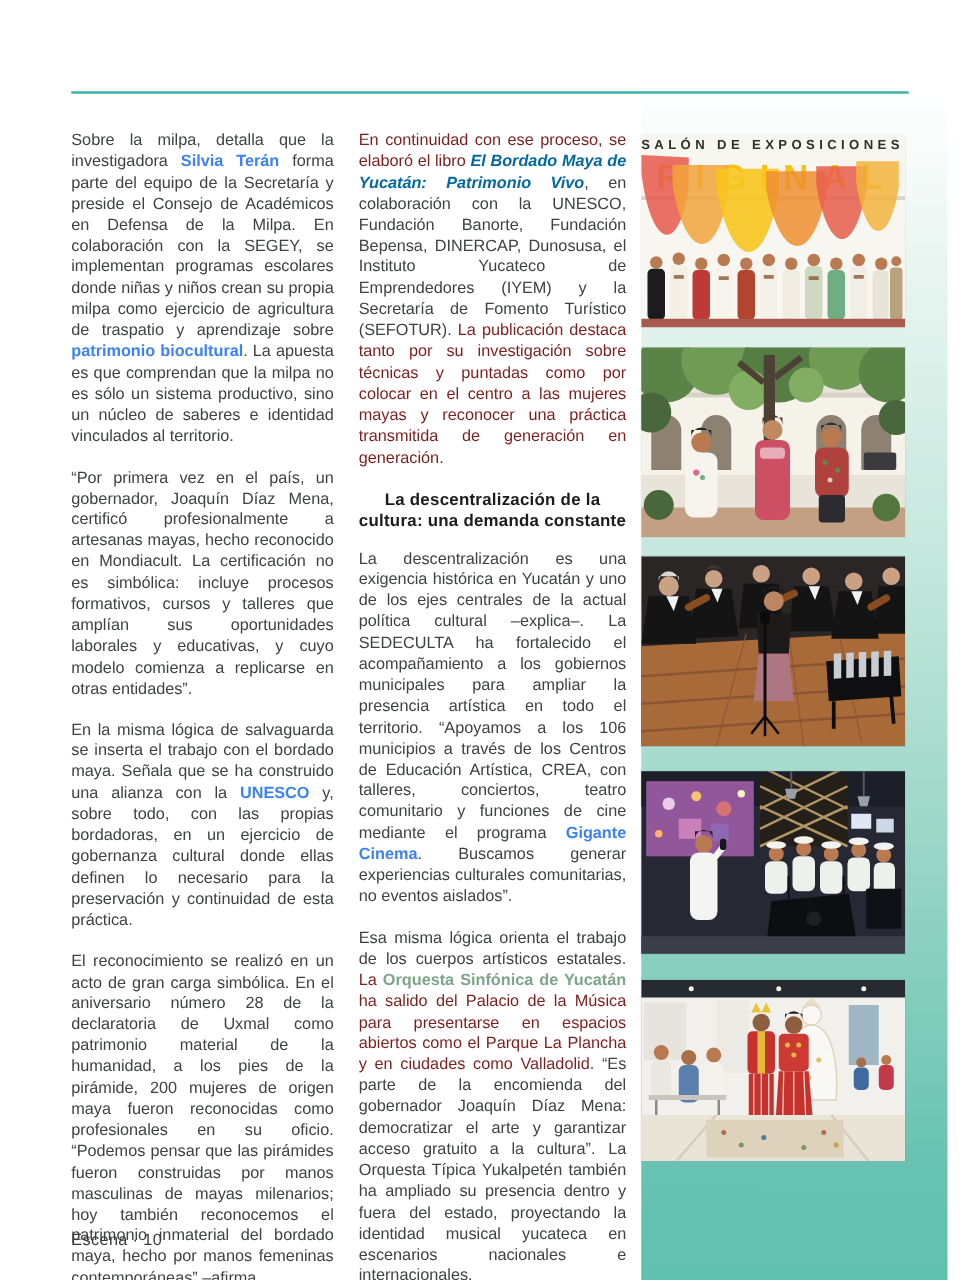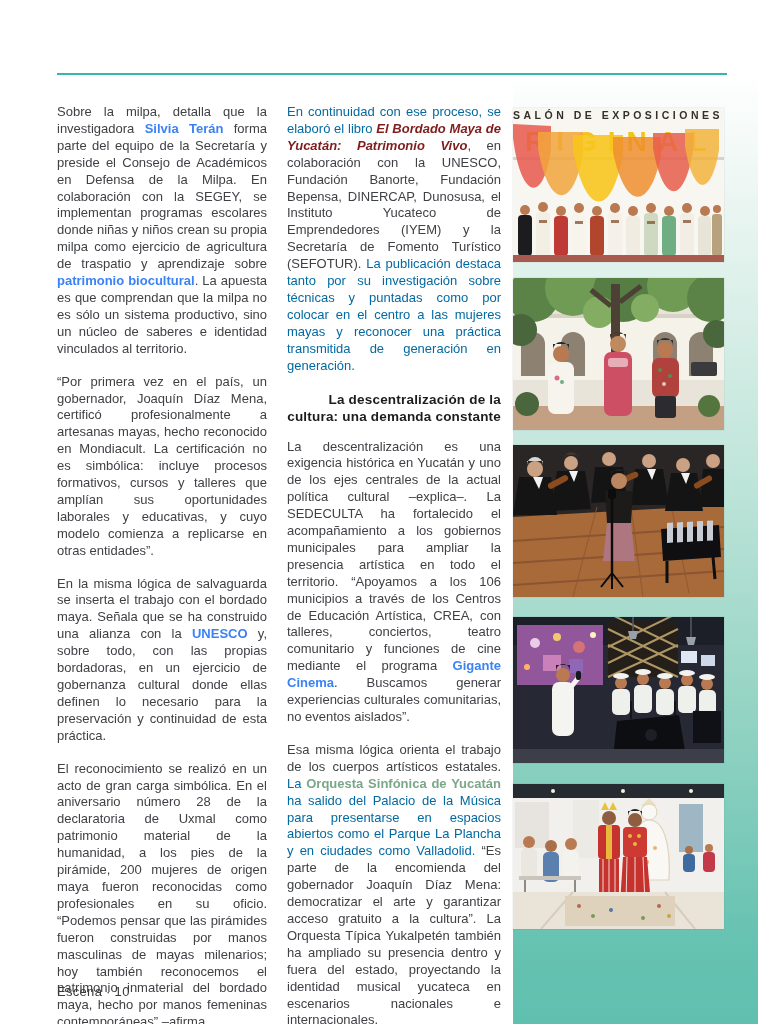--- a/index.html
+++ b/index.html
@@ -21,26 +21,26 @@
   .ph5{top:784px;height:145px;}
   
   .top-rule{position:absolute;left:57px;top:73px;width:670px;height:2px;background:#3ab4ad;}
   
   .col{position:absolute;top:104px;font-size:13px;line-height:16.9px;text-align:justify;hyphens:auto;-webkit-hyphens:auto;}
   .col-left{left:57px;width:210px;}
   .col-mid{left:287px;width:214px;}
   .col p{margin:0 0 16px 0;}
   .col h2{
     margin:6px 0 14px 0;font-size:13.5px;line-height:17px;color:#1c1c1e;
-    font-weight:bold;letter-spacing:.2px;text-align:right;
+    font-weight:bold;letter-spacing:.2px;text-align:center;
   }
   .b{font-weight:bold;color:#3b82f6;}
-  .g{color:#0369a1;}
+  .g{color:#7f1d1d;}
   .gb{color:#7ca689;font-weight:bold;margin-top:48px;}
-  .gbi{color:#7f1d1d;font-weight:bold;font-style:italic;}
+  .gbi{color:#0369a1;font-weight:bold;font-style:italic;}
   
   .footer{position:absolute;left:57px;top:984px;font-size:13px;color:#3a3a3c;letter-spacing:.3px;}
 </style>
 </head>
 <body>
 
 <div class="page">
 
   <aside class="photo-panel">
 

